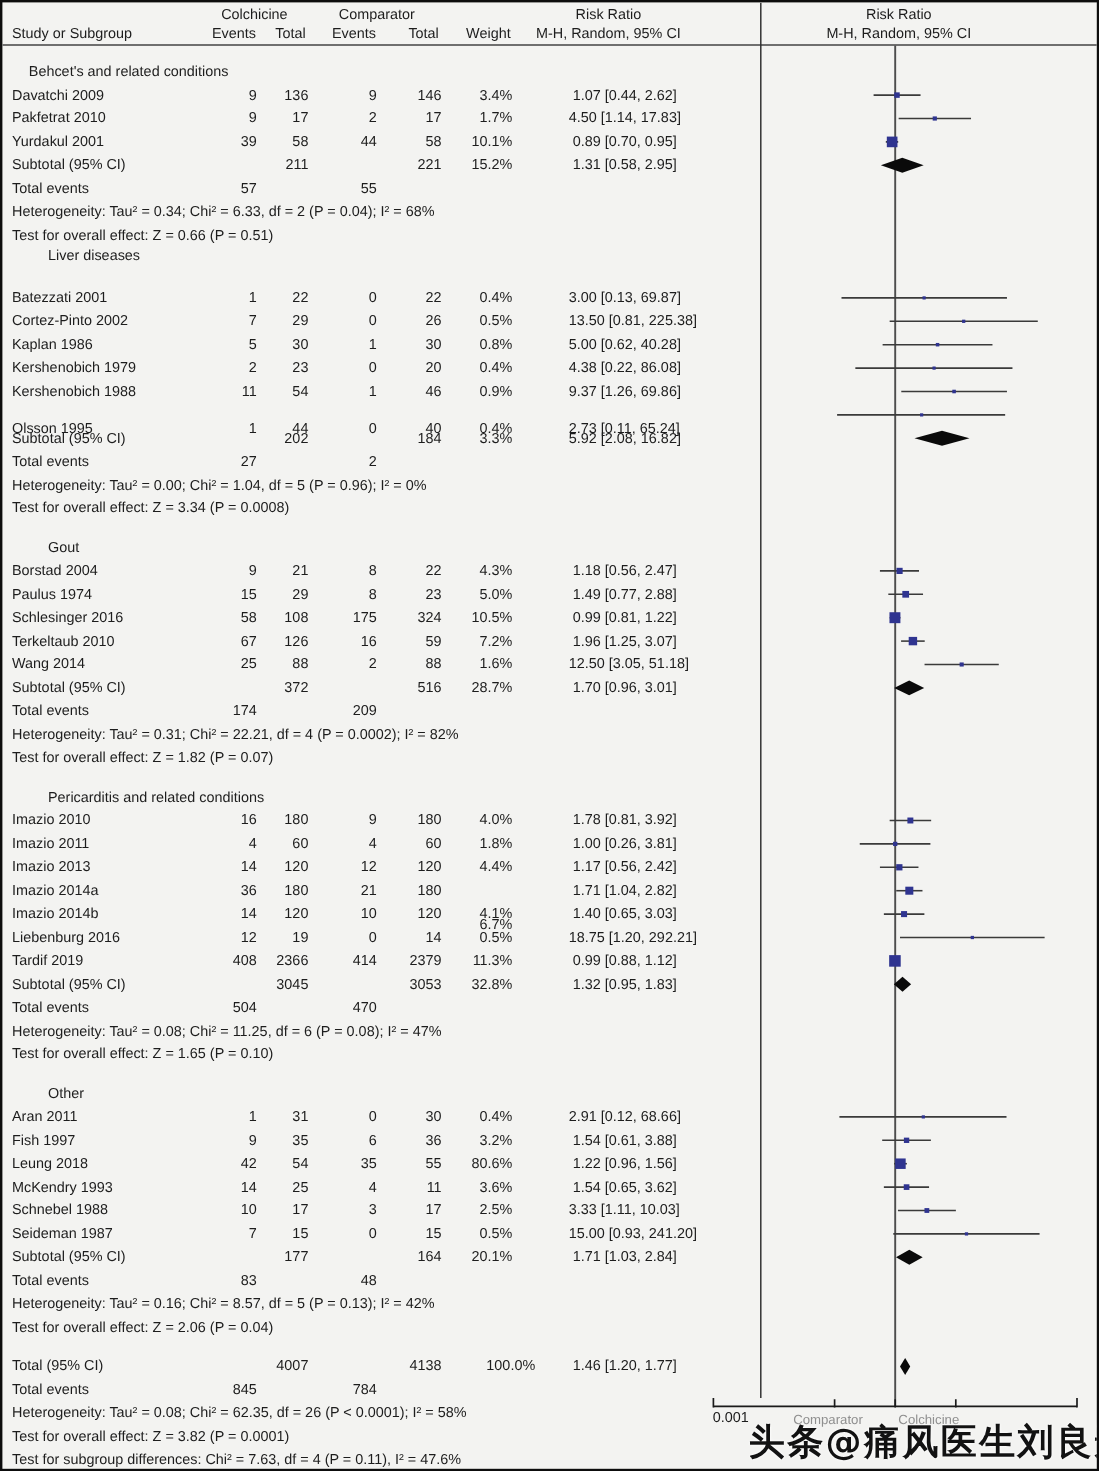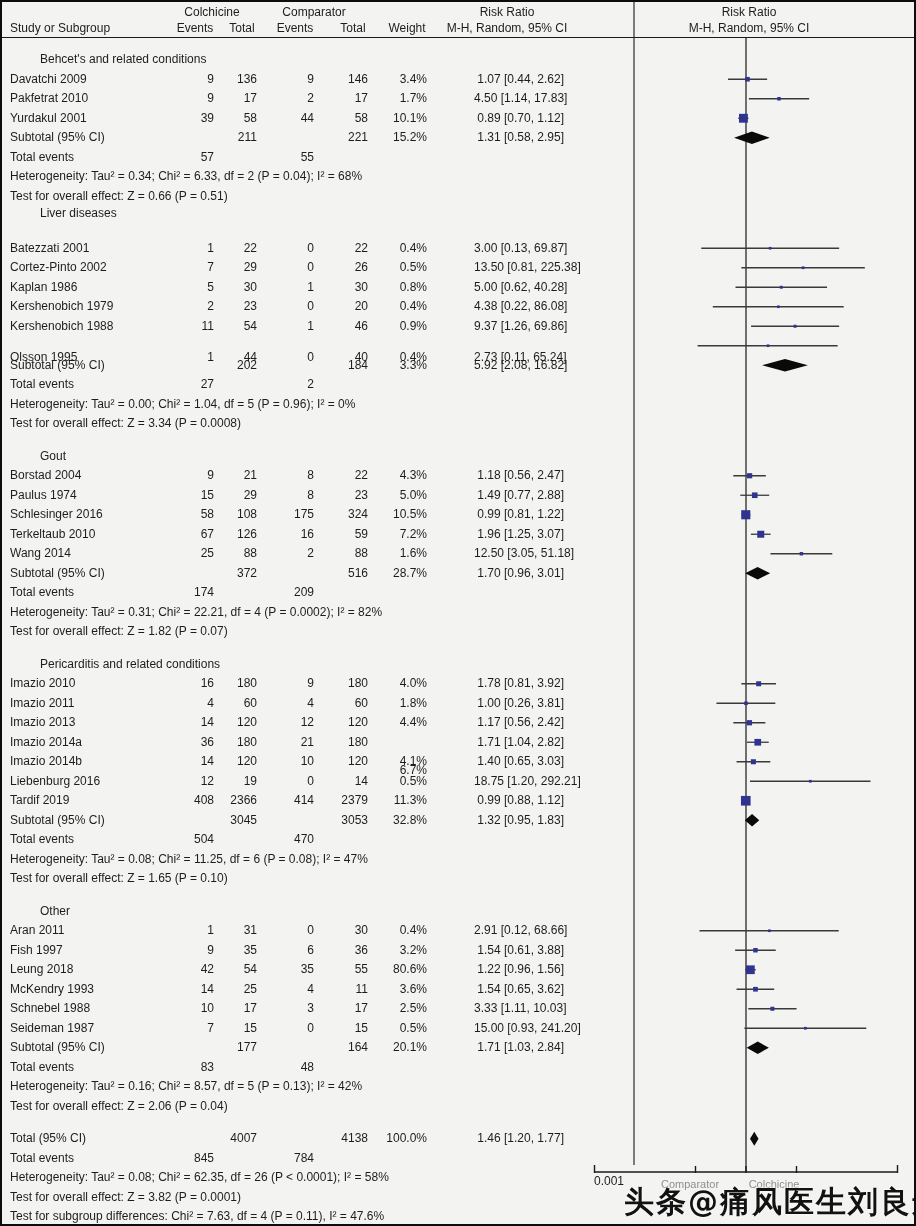--- a/index.html
+++ b/index.html
@@ -45,21 +45,21 @@
   <span class="hc ctr" style="left:293px;top:19px;">Events</span>
   <span class="hc ctr" style="left:351px;top:19px;">Total</span>
   <span class="hc ctr" style="left:405px;top:19px;">Weight</span>
   <span class="hc ctr" style="left:505px;top:19px;">M-H, Random, 95% CI</span>
   <span class="hc ctr" style="left:747px;top:19px;">M-H, Random, 95% CI</span>
 
   <div class="rule" style="top:35px;"></div>
 
   <div id="rows">
       <div class="row" style="top: 48px;">
-        <span class="c" style="left: 38px;">Behcet's and related conditions</span>
+        <span class="c" style="left: 22px;">Behcet's and related conditions</span>
       </div>
       <div class="row" style="top: 67.5px;">
         <span class="c" style="left: 8px;">Davatchi 2009</span>
         <span class="c num" style="left: 122px; width: 90px;">9</span>
         <span class="c num" style="left: 165px; width: 90px;">136</span>
         <span class="c num" style="left: 222px; width: 90px;">9</span>
         <span class="c num" style="left: 276px; width: 90px;">146</span>
         <span class="c num" style="left: 335px; width: 90px;">3.4%</span>
         <span class="c num" style="left: 472px; width: 90px;">1.07 [0.44, 2.62]</span>
       </div>
@@ -72,21 +72,21 @@
         <span class="c num" style="left: 335px; width: 90px;">1.7%</span>
         <span class="c num" style="left: 472px; width: 90px;">4.50 [1.14, 17.83]</span>
       </div>
       <div class="row" style="top: 106.5px;">
         <span class="c" style="left: 8px;">Yurdakul 2001</span>
         <span class="c num" style="left: 122px; width: 90px;">39</span>
         <span class="c num" style="left: 165px; width: 90px;">58</span>
         <span class="c num" style="left: 222px; width: 90px;">44</span>
         <span class="c num" style="left: 276px; width: 90px;">58</span>
         <span class="c num" style="left: 335px; width: 90px;">10.1%</span>
-        <span class="c num" style="left: 472px; width: 90px;">0.89 [0.70, 1.12]</span>
+        <span class="c num" style="left: 472px; width: 90px;">0.89 [0.70, 0.95]</span>
       </div>
       <div class="row" style="top: 126px;">
         <span class="c" style="left: 8px;">Subtotal (95% CI)</span>
         <span class="c num" style="left: 165px; width: 90px;">211</span>
         <span class="c num" style="left: 276px; width: 90px;">221</span>
         <span class="c num" style="left: 335px; width: 90px;">15.2%</span>
         <span class="c num" style="left: 472px; width: 90px;">1.31 [0.58, 2.95]</span>
       </div>
       <div class="row" style="top: 145.5px;">
         <span class="c" style="left: 8px;">Total events</span>
@@ -396,21 +396,21 @@
       <div class="row" style="top: 1075px;">
         <span class="c" style="left: 8px;">Heterogeneity: Tau² = 0.16; Chi² = 8.57, df = 5 (P = 0.13); I² = 42%</span>
       </div>
       <div class="row" style="top: 1094.5px;">
         <span class="c" style="left: 8px;">Test for overall effect: Z = 2.06 (P = 0.04)</span>
       </div>
       <div class="row" style="top: 1127px; padding-left: 24px;">
         <span class="c" style="left: 8px;">Total (95% CI)</span>
         <span class="c num" style="left: 165px; width: 90px;">4007</span>
         <span class="c num" style="left: 276px; width: 90px;">4138</span>
-        <span class="c num" style="left: 335px; width: 90px;">100.0%</span>
+        <span class="c num" style="left: 354px; width: 90px;">100.0%</span>
         <span class="c num" style="left: 472px; width: 90px;">1.46 [1.20, 1.77]</span>
       </div>
       <div class="row" style="top: 1146.5px;">
         <span class="c" style="left: 8px;">Total events</span>
         <span class="c num" style="left: 122px; width: 90px;">845</span>
         <span class="c num" style="left: 222px; width: 90px;">784</span>
       </div>
       <div class="row" style="top: 1166px;">
         <span class="c" style="left: 8px;">Heterogeneity: Tau² = 0.08; Chi² = 62.35, df = 26 (P &lt; 0.0001); I² = 58%</span>
       </div>

